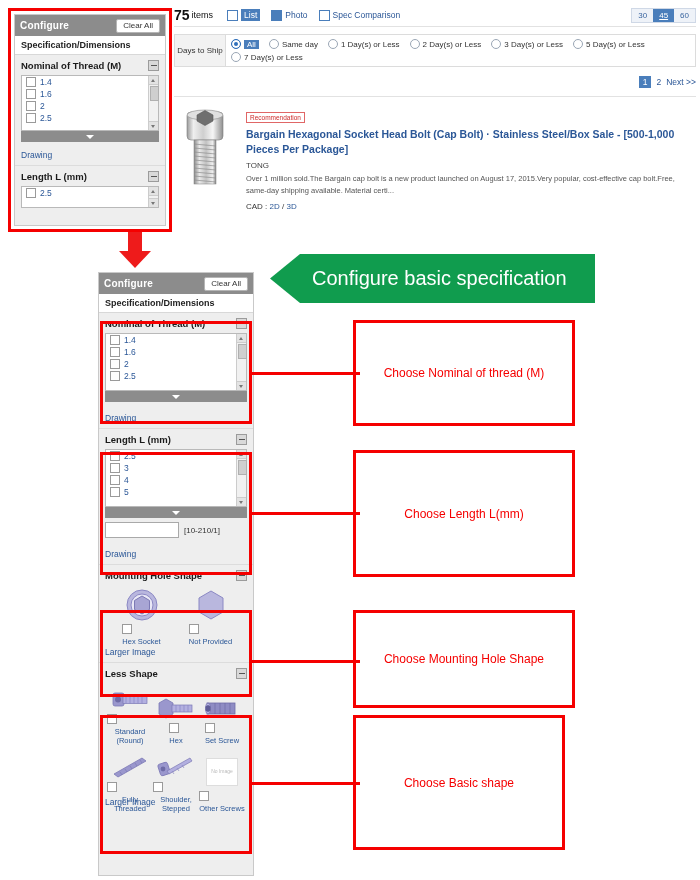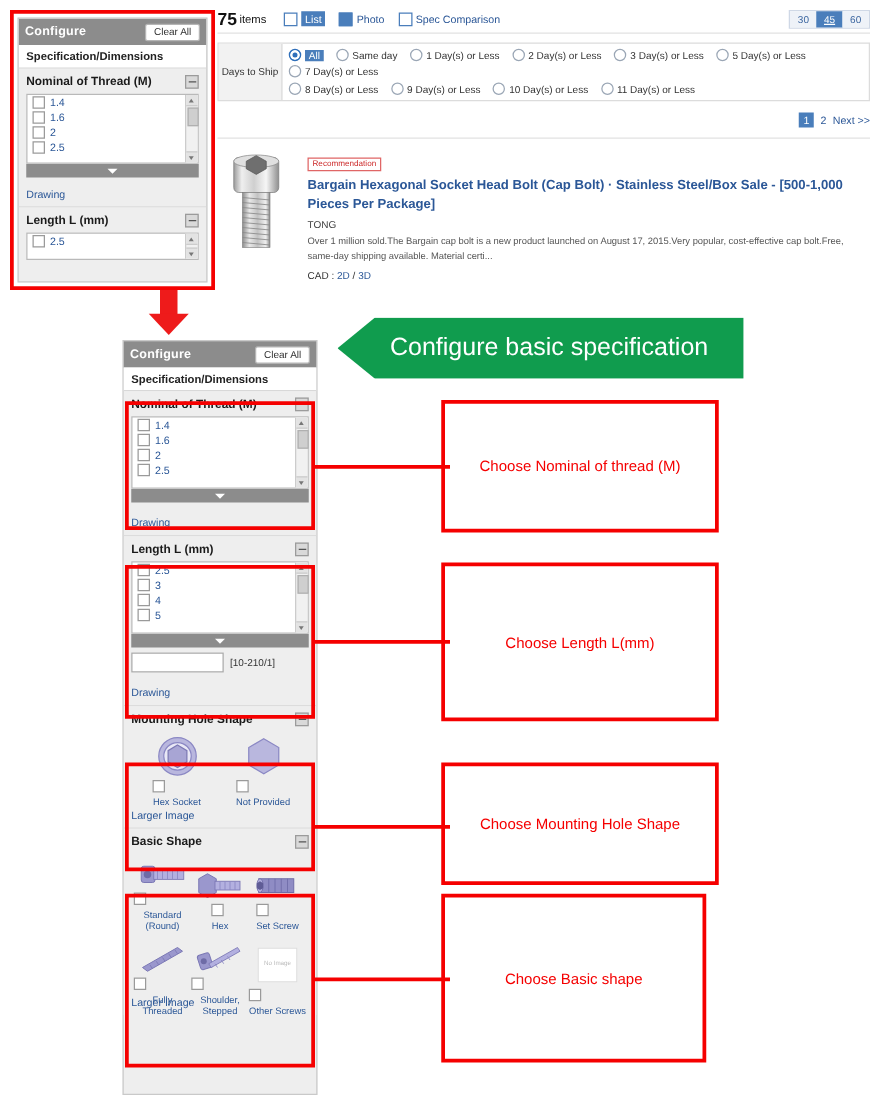--- a/index.html
+++ b/index.html
@@ -217,38 +217,20 @@
             <span class="ring"></span>
             <span class="lab">3 Day(s) or Less</span>
           </span>
         <span class="rd">
             <span class="ring"></span>
             <span class="lab">5 Day(s) or Less</span>
           </span>
         <span class="rd">
             <span class="ring"></span>
             <span class="lab">7 Day(s) or Less</span>
-          </span>
-      </div>
-      <div class="rrow" style="margin-top:4px;">
-        <span class="rd">
-            <span class="ring"></span>
-            <span class="lab">8 Day(s) or Less</span>
-          </span>
-        <span class="rd">
-            <span class="ring"></span>
-            <span class="lab">9 Day(s) or Less</span>
-          </span>
-        <span class="rd">
-            <span class="ring"></span>
-            <span class="lab">10 Day(s) or Less</span>
-          </span>
-        <span class="rd">
-            <span class="ring"></span>
-            <span class="lab">11 Day(s) or Less</span>
           </span>
       </div>
     </div>
   </div>
 
   <div class="pager">
     <span class="pg on">1</span>
     <span class="pg">2</span>
     <span class="pg">Next &gt;&gt;</span>
   </div>
@@ -414,21 +396,21 @@
           <span class="cb" style="margin-top:2px;"></span>
           <span class="cap">Not Provided</span>
         </div>
       </div>
     </div>
   </div>
   <div class="drawing">Larger Image</div>
 
   <div class="sect" style="height:130px;">
     <div class="sect-hd">
-      <span class="nm">Basic Shape</span>
+      <span class="nm">Less Shape</span>
       <span class="minus"></span>
     </div>
     <div class="shp-row">
       <div class="shp">
         <svg width="40" height="26" viewBox="0 0 40 26">
           <rect x="3" y="7" width="11" height="13" rx="2" fill="#9a97cd" stroke="#7b78b5" stroke-width="0.8"></rect>
           <circle cx="8" cy="13.5" r="3" fill="#6e6ba6"></circle>
           <rect x="13" y="9.5" width="24" height="8" fill="#b3b0e0" stroke="#7b78b5" stroke-width="0.7"></rect>
           <g stroke="#8b88c4" stroke-width="0.7">
               <line x1="16" y1="9.5" x2="16" y2="17.5"></line>

